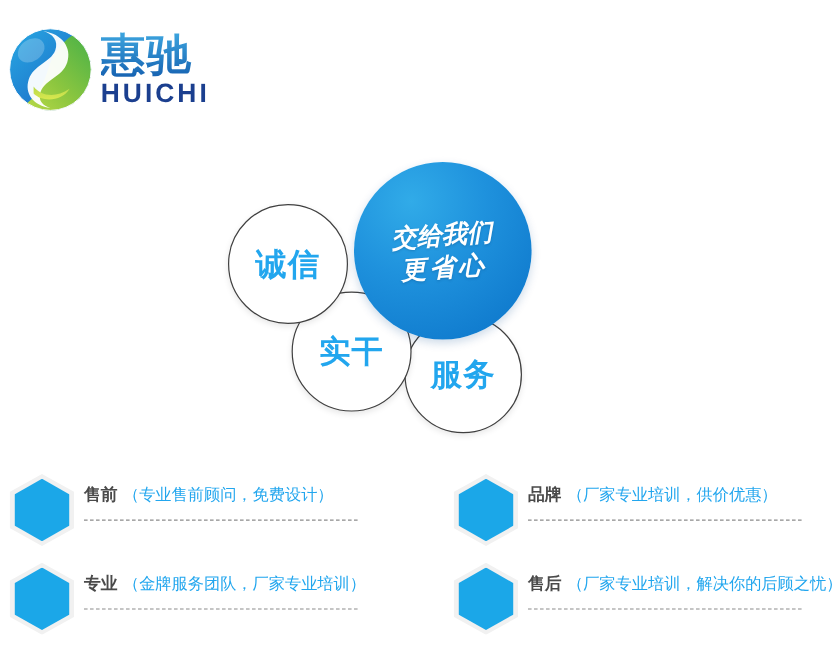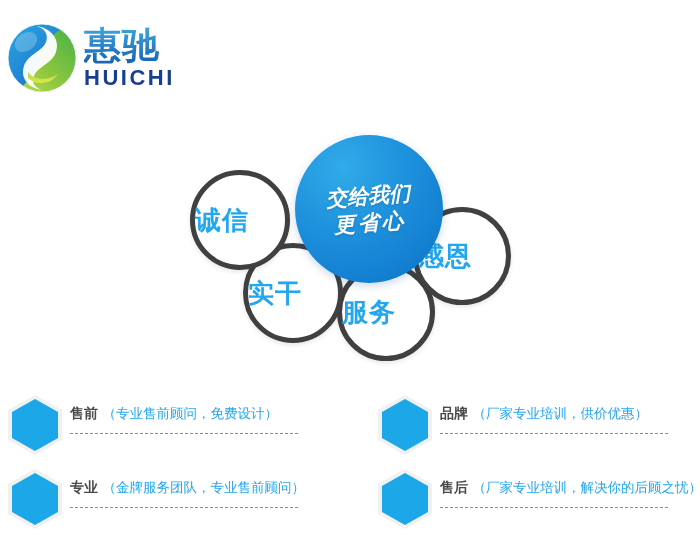--- a/index.html
+++ b/index.html
@@ -69,24 +69,25 @@
     width: 340px;
     height: 265px;
   }
   .bubble {
     position: absolute;
     border-radius: 50%;
     box-sizing: border-box;
   }
   .bubble-white {
     background: #ffffff;
-    border: 5px solid #404040;
+    border: 1px solid #404040;
     box-shadow: 0 2px 5px rgba(0,0,0,0.10);
     display: flex;
     align-items: center;
+    justify-content: center;
   }
   .bubble-label {
     font-family: "DejaVu Sans", sans-serif;
     font-size: 26px;
     font-weight: bold;
     color: #22a6ee;
     letter-spacing: 1px;
     white-space: nowrap;
     user-select: none;
   }
@@ -245,23 +246,20 @@
   </div>
 
   <div class="bubble bubble-white" id="bubble-fuwu">
     <span class="bubble-label">服务</span>
   </div>
 
   <div class="bubble bubble-white" id="bubble-shigan">
     <span class="bubble-label">实干</span>
   </div>
 
-  <div class="bubble bubble-white" id="bubble-ganen">
-    <span class="bubble-label">感恩</span>
-  </div>
 
   <div id="bubble-center">
     <div id="center-text">
       <span class="l1">交给我们</span>
       <span class="l2">更省心</span>
     </div>
   </div>
 
 </div>
 
@@ -296,21 +294,21 @@
   </div>
 
   <div class="feature feature-c0 feature-r1">
     <div class="hex-wrap">
       <div class="hex-halo"></div>
         <div class="hex"></div>
     </div>
     <div class="feature-body">
       <div class="feature-line">
         <span class="feature-title">专业</span>
-        <span class="feature-desc">（金牌服务团队，专业售前顾问）</span>
+        <span class="feature-desc">（金牌服务团队，厂家专业培训）</span>
       </div>
       <div class="feature-rule"></div>
     </div>
   </div>
 
   <div class="feature feature-c1 feature-r1">
     <div class="hex-wrap">
       <div class="hex-halo"></div>
         <div class="hex"></div>
     </div>

